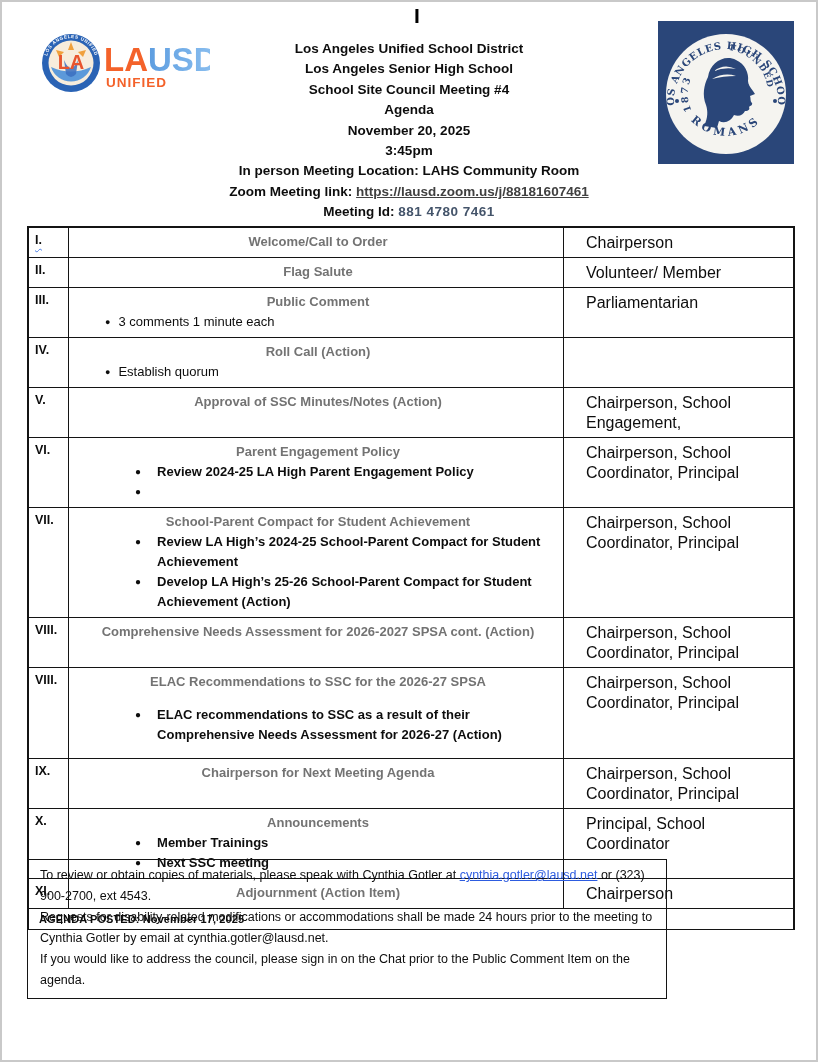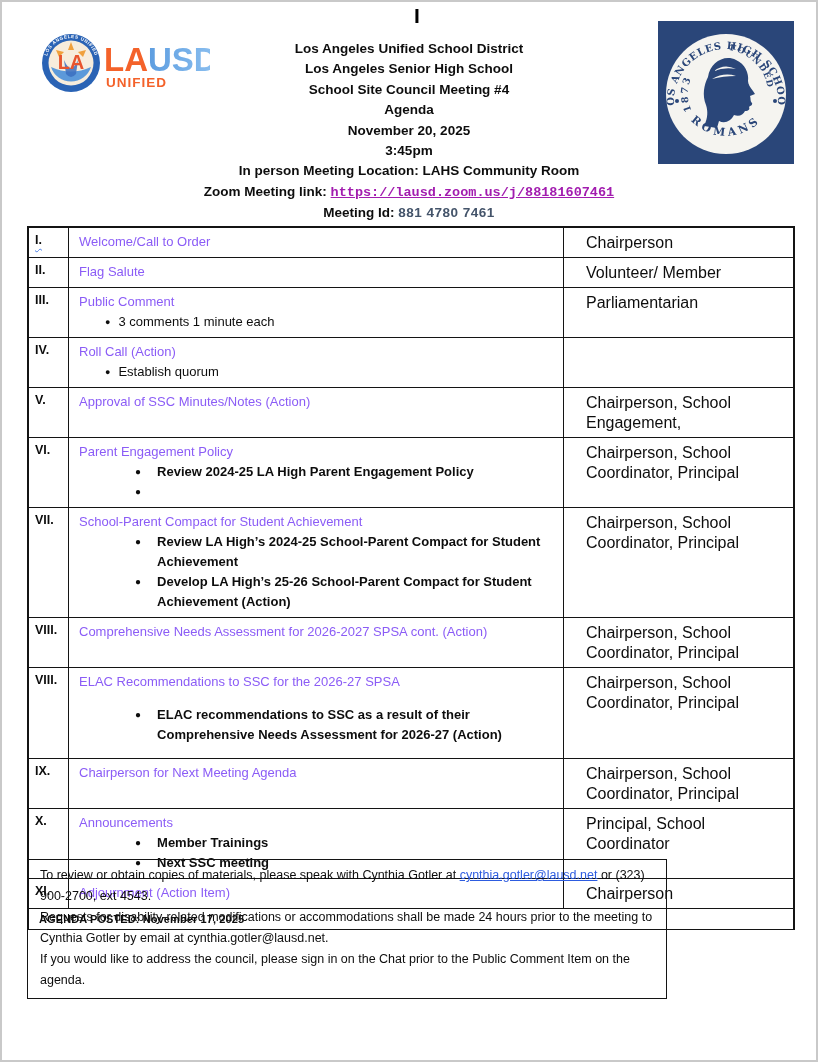--- a/index.html
+++ b/index.html
@@ -11,39 +11,39 @@
   }
   .stray-i {
     position:absolute; top:2px; left:412px; font-size:21px; font-weight:700; color:#000;
   }
   
   .header { position:relative; height:222px; }
   .lausd-logo { position:absolute; left:36px; top:28px; }
   .school-seal { position:absolute; right:22px; top:19px; }
   .header-center { padding-top:37px; text-align:center; }
   .hline { font-size:13.5px; font-weight:700; color:#0d0d0d; line-height:20.4px; }
-  .zoom-url { text-decoration:underline; color:#a21caf; cursor:pointer;font-family:Liberation Mono, monospace; }
+  .zoom-url { text-decoration:underline; color:#404040; cursor:pointer; }
   .meeting-id-value { color:#44546a; letter-spacing:0.5px; }
   
   .agenda-table {
     position:absolute; left:25px; top:224px; width:768px;
     border:2px solid #141414; border-bottom:none;
   }
   .trow { display:grid; grid-template-columns:40px 495px 1fr; border-bottom:1.7px solid #141414; }
   .trow .c-num {
     border-right:1.7px solid #141414; font-weight:700; font-size:12.5px;
     padding:5px 2px 2px 6px; color:#0d0d0d;
   }
   .squiggle span {
     text-decoration:underline; text-decoration-style:wavy;
     text-decoration-color:#4a7fe8; text-decoration-thickness:1px; text-underline-offset:4px;
   }
   .trow .c-item { border-right:1.7px solid #141414; padding:4px 6px 5px 0; }
   .trow .c-role { padding:5px 8px 4px 22px; font-size:16px; line-height:20px; color:#0d0d0d; }
-  .item-title { font-weight:400; font-size:13px; line-height:20px; color:#8b5cf6; padding-left:10px; }
+  .item-title { font-weight:700; font-size:13px; line-height:20px; color:#737373; padding-left:10px;text-align:center; }
   .bullet { display:flex; font-size:13px; line-height:20px; color:#0d0d0d; }
   .bullet .dot { flex:0 0 auto; }
   .b-sm { padding-left:36px; }
   .b-sm .dot { font-size:9px; line-height:20px; margin-right:8px; }
   .b-lg { padding-left:66px; font-weight:700; }
   .b-lg .dot { font-size:10px; line-height:20px; margin-right:16px; }
   .gap-top { margin-top:13px; }
   .minh-2role { min-height:46px; }
   .posted-row {
     border-bottom:1.7px solid #141414; font-size:11px; font-weight:700;

